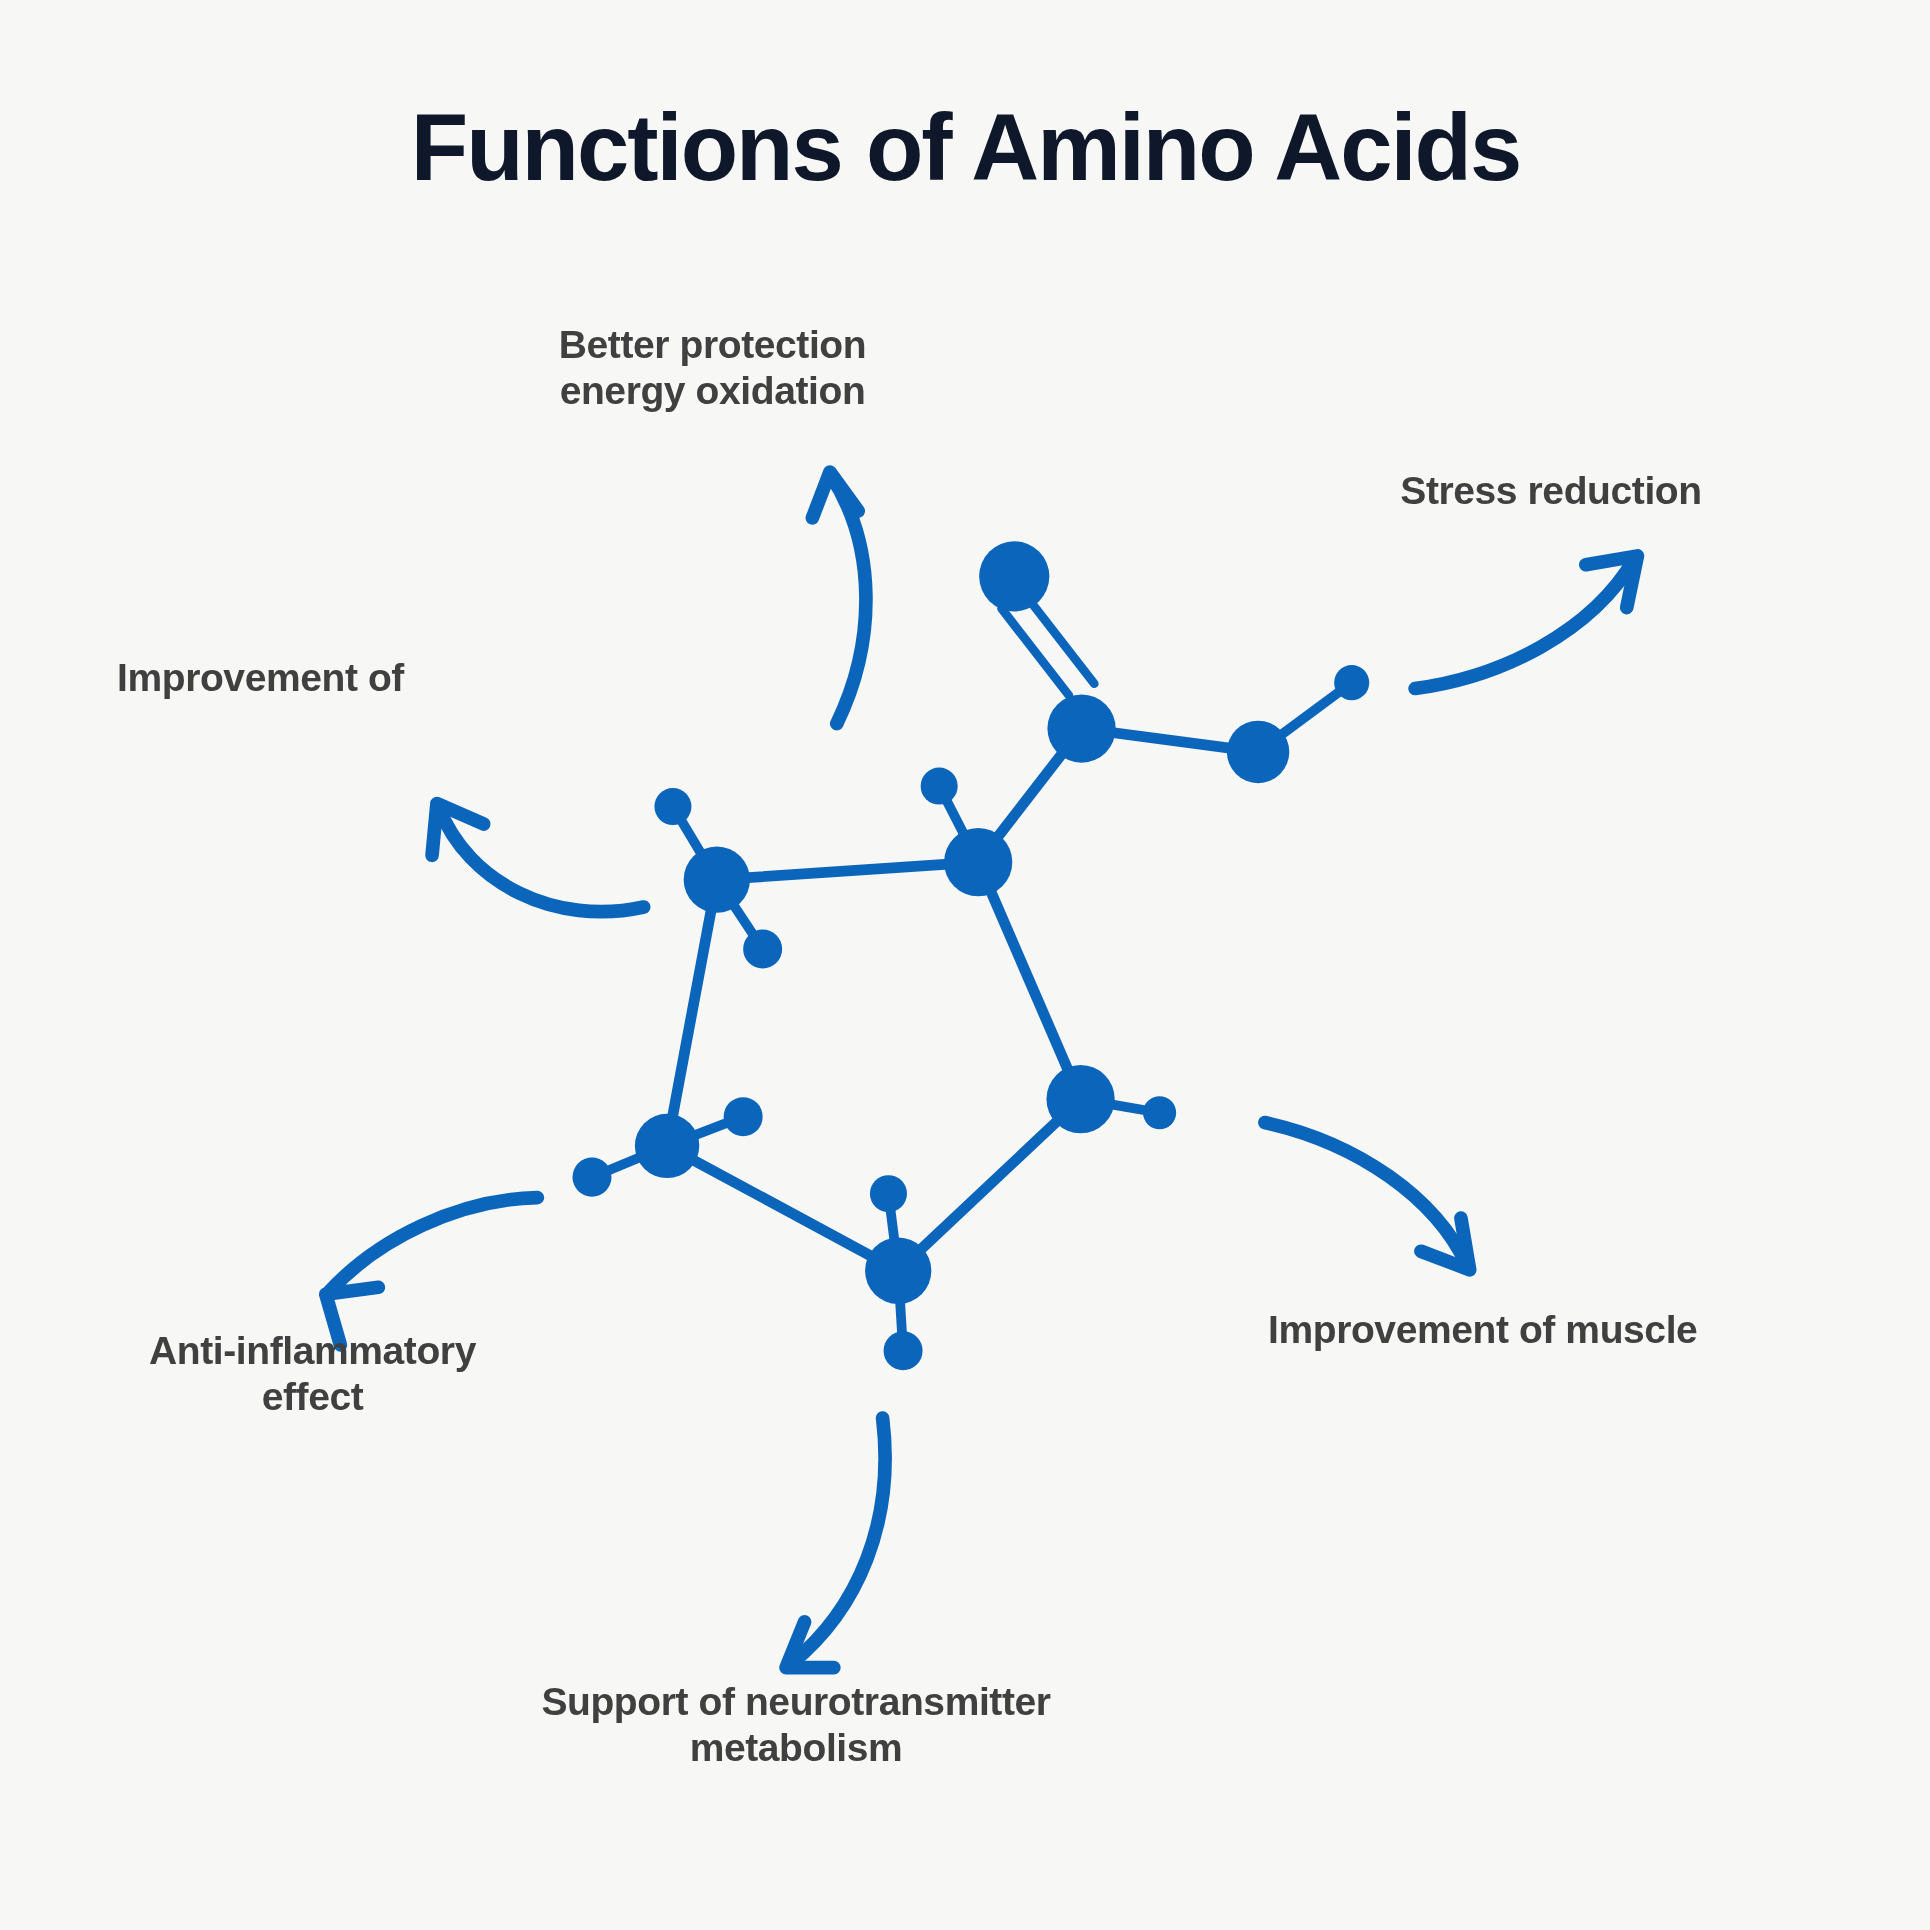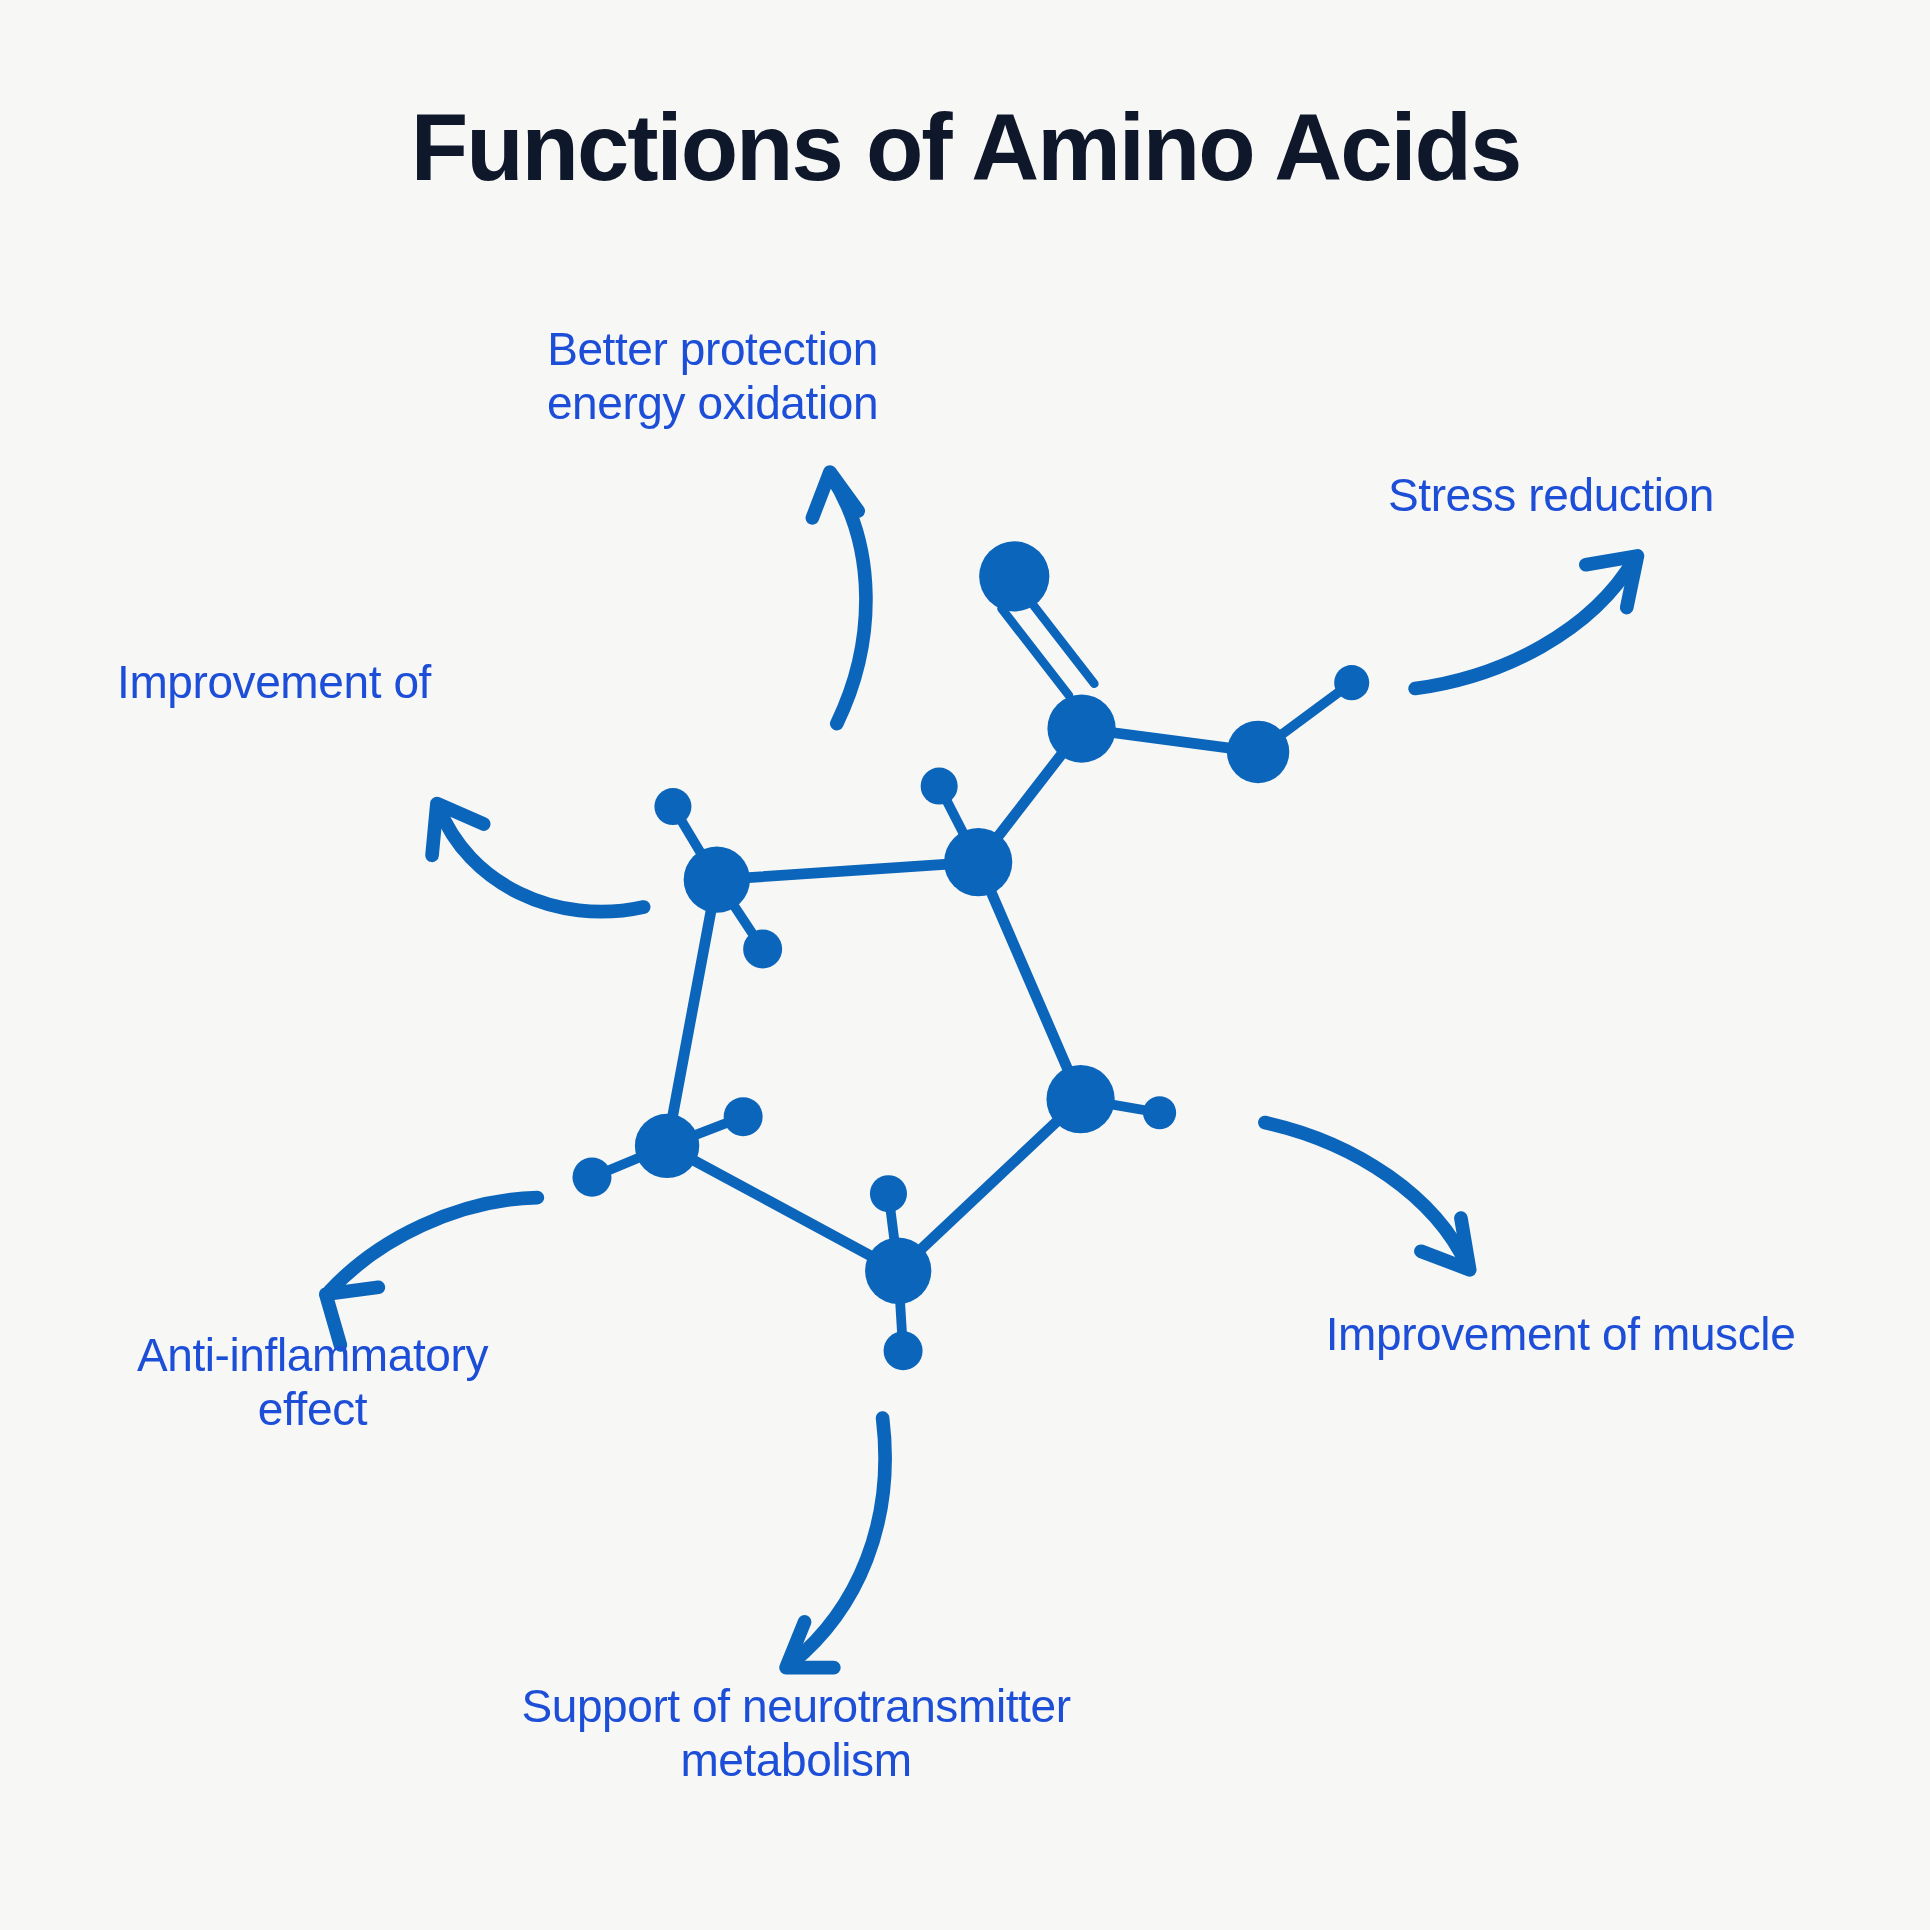--- a/index.html
+++ b/index.html
@@ -20,31 +20,31 @@
     font-size:94px;
     font-weight:700;
     letter-spacing:-2px;
     color:#0f172a;
     line-height:1.0;
     white-space:nowrap;
   }
 
   .label{
     position:absolute;
-    color:#1d4ed8;
-    font-size:46px;
-    font-weight:400;
+    color:#404040;
+    font-size:39px;
+    font-weight:700;
     line-height:1.18;
     letter-spacing:-0.4px;
   }
   .lbl-oxidation{ left:488px; top:322px; width:449px; text-align:center;}
   .lbl-stress{ left:1346px; top:468px; width:410px; text-align:center;}
   .lbl-energy{ left:117px; top:655px; width:449px; text-align:left;}
   .lbl-anti{ left:88px; top:1328px; width:449px; text-align:center;}
-  .lbl-muscle{ left:1268px; top:1307px; width:585px; text-align:center;}
+  .lbl-muscle{ left:1268px; top:1307px; width:585px; }
   .lbl-neuro{ left:406px; top:1679px; width:780px; text-align:center;}
 </style>
 </head>
 <body>
 
 <div id="stage">
 
   <div class="title">Functions of Amino Acids</div>
 
   <svg class="layer" viewBox="0 0 1980 1980">

